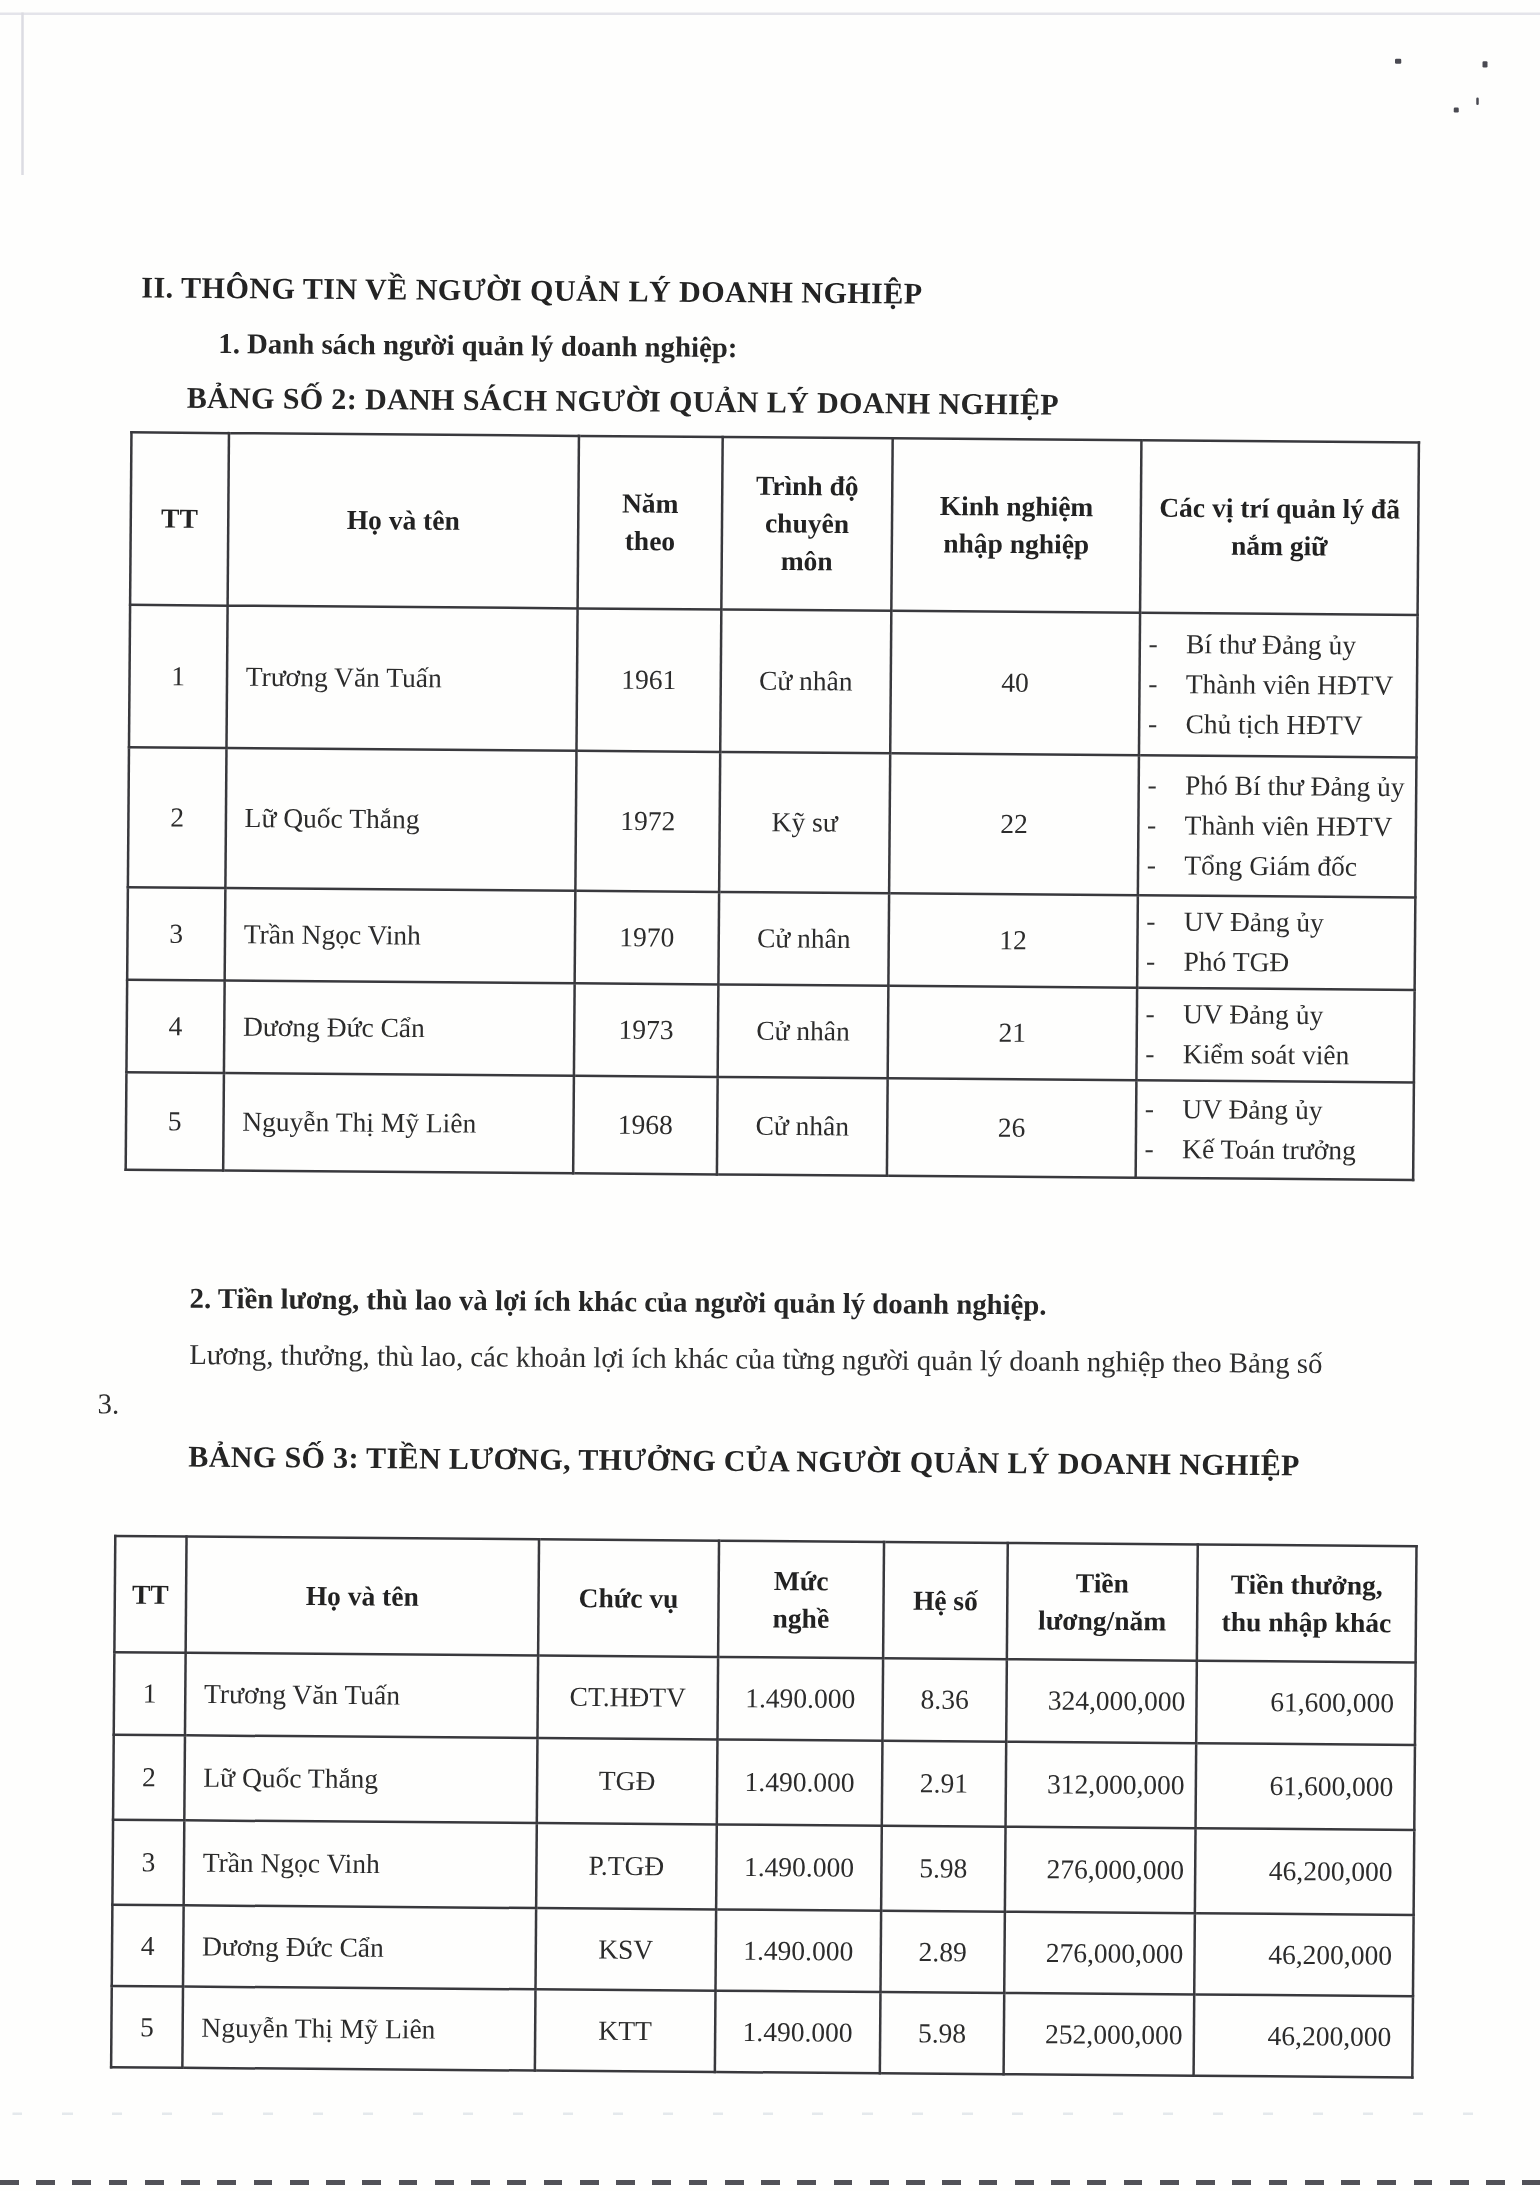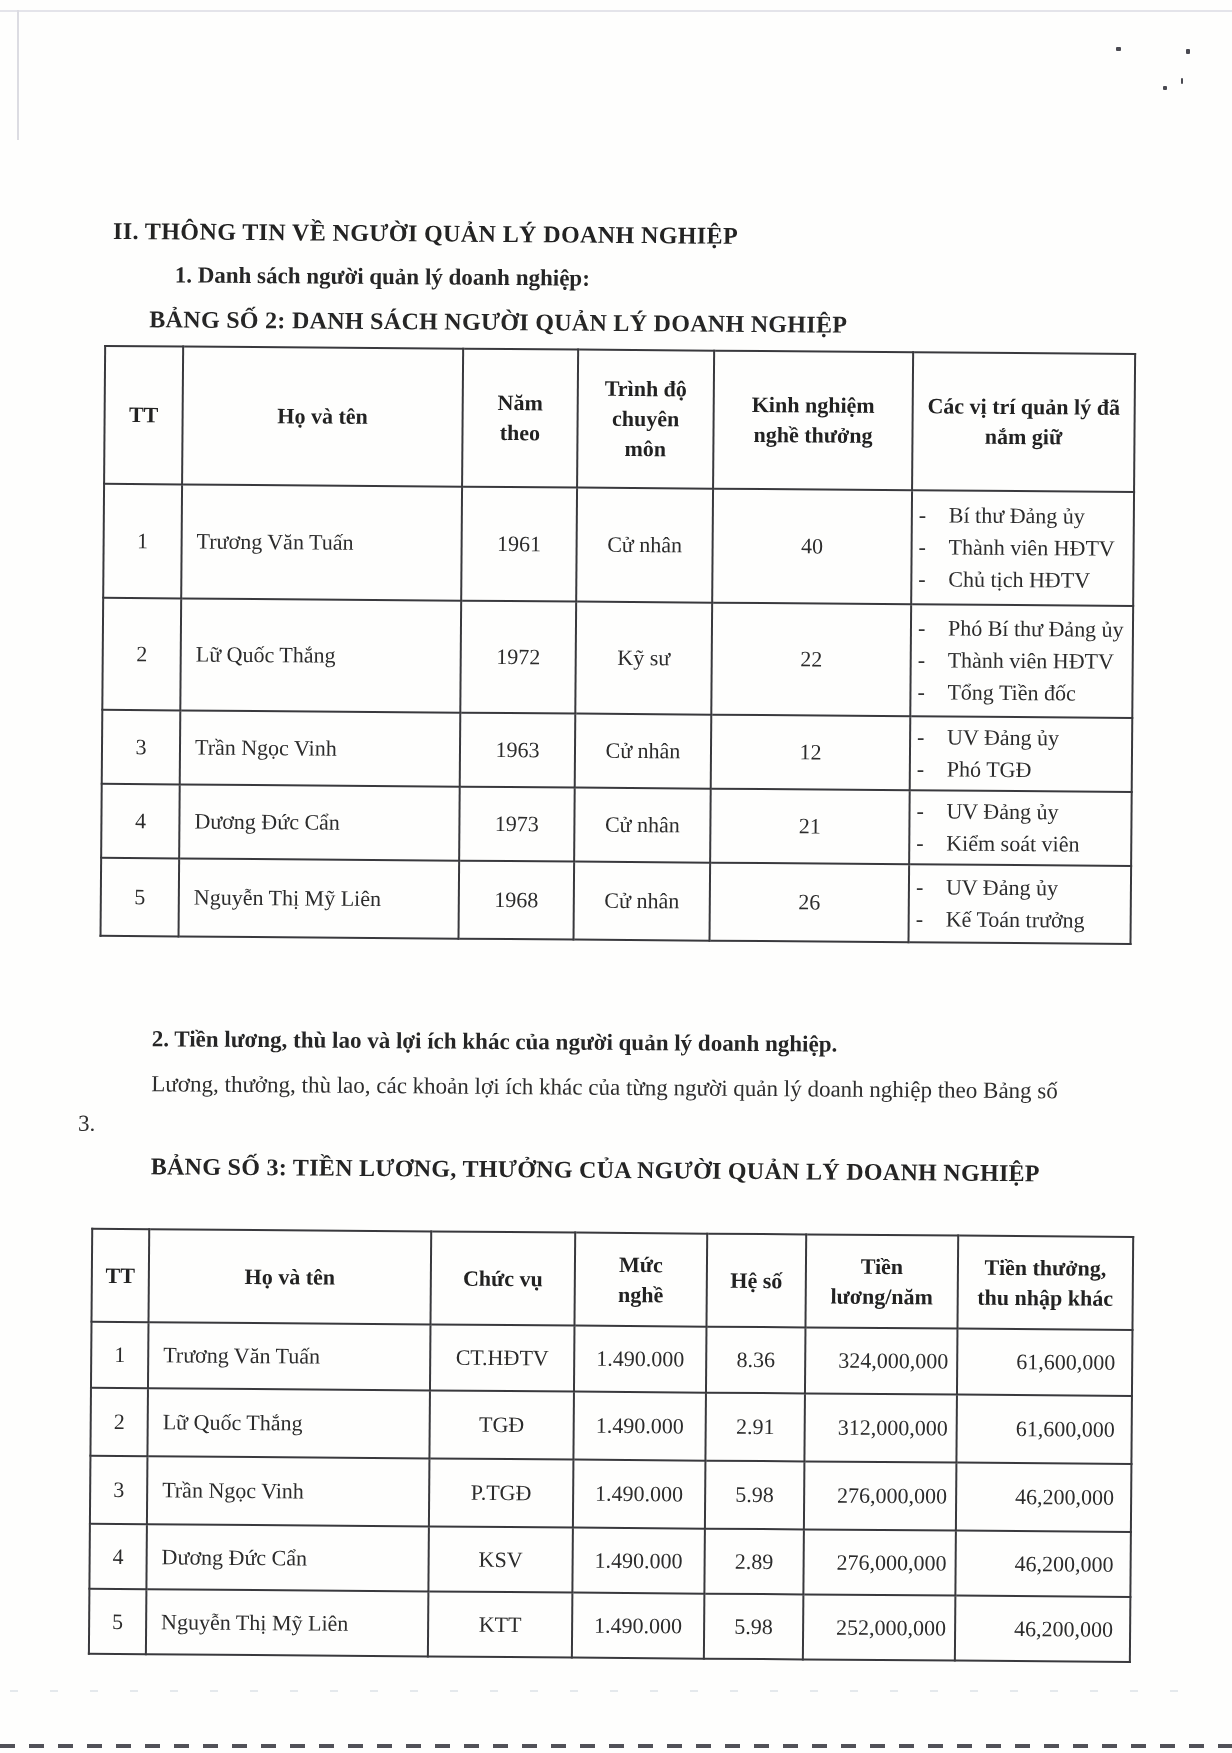--- a/index.html
+++ b/index.html
@@ -99,21 +99,21 @@
         <col style="width:136px">
           <col style="width:199px">
           <col style="width:222px">
       </colgroup>
       <thead>
         <tr style="height:138px">
           <th><span>TT</span></th>
           <th><span>Họ và tên</span></th>
           <th style="padding:2px 14px"><span class="mc">Năm theo</span></th>
           <th style="padding:2px 12px"><span>Trình độ chuyên môn</span></th>
-          <th style="padding:2px 14px"><span>Kinh nghiệm nghề thưởng</span></th>
+          <th style="padding:2px 14px"><span>Kinh nghiệm nhập nghiệp</span></th>
           <th style="padding:2px 10px"><span>Các vị trí quản lý đã nắm giữ</span></th>
         </tr>
       </thead>
       <tbody>
         <tr style="height:114px">
           <td class="c">1</td>
           <td class="name">Trương Văn Tuấn</td>
           <td class="c">1961</td>
           <td class="c">Cử nhân</td>
           <td class="c">40</td>
@@ -136,28 +136,28 @@
           <td class="c">Kỹ sư</td>
           <td class="c">22</td>
           <td class="pos-cell">
             <div class="pos-item">
                 <span>Phó Bí thư Đảng ủy</span>
               </div>
             <div class="pos-item">
                 <span>Thành viên HĐTV</span>
               </div>
             <div class="pos-item">
-                <span>Tổng Tiền đốc</span>
+                <span>Tổng Giám đốc</span>
               </div>
           </td>
         </tr>
         <tr style="height:70px">
           <td class="c">3</td>
           <td class="name">Trần Ngọc Vinh</td>
-          <td class="c">1963</td>
+          <td class="c">1970</td>
           <td class="c">Cử nhân</td>
           <td class="c">12</td>
           <td class="pos-cell">
             <div class="pos-item">
                 <span>UV Đảng ủy</span>
               </div>
             <div class="pos-item">
                 <span>Phó TGĐ</span>
               </div>
           </td>

